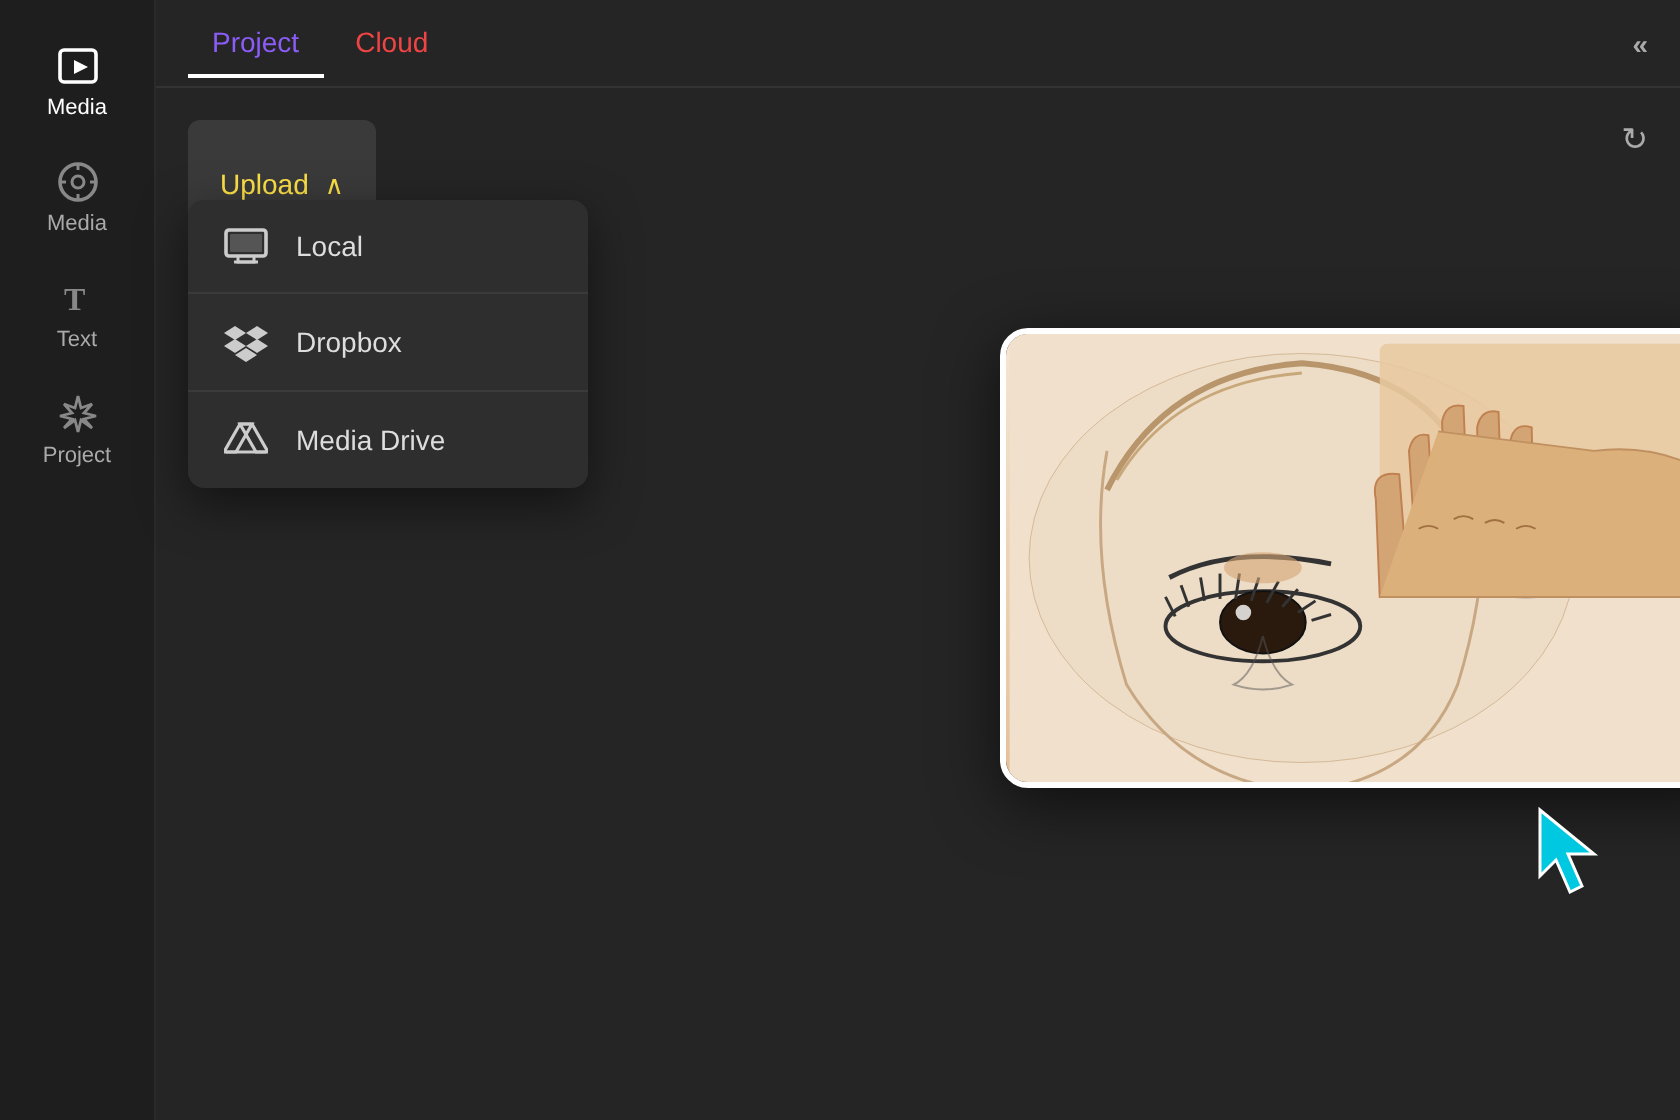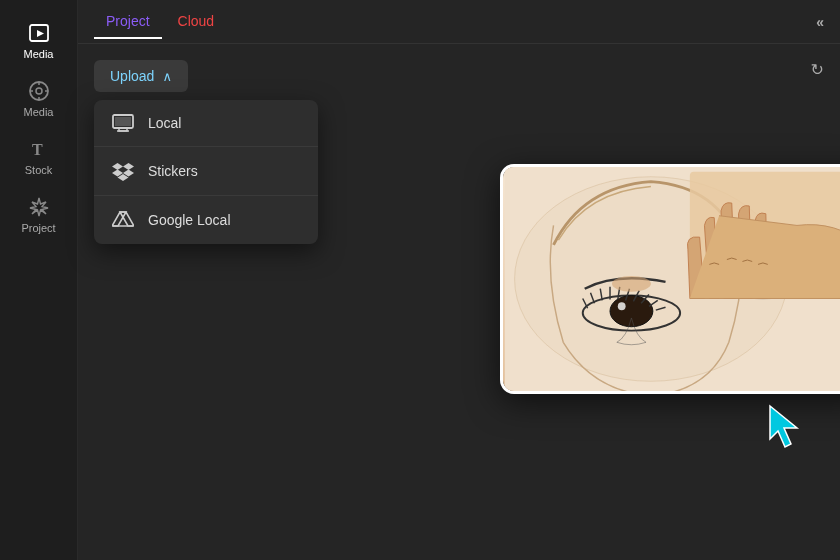--- a/index.html
+++ b/index.html
@@ -98,24 +98,24 @@
       flex: 1;
     }
 
     
     .upload-btn {
       display: flex;
       align-items: center;
       gap: 8px;
       background: #3a3a3a;
       border: none;
-      color: #7dd3fc;
+      color: #fde047;
       font-size: 14px;
       font-weight: 500;
-      padding: 8px 16px;
+      padding: 24px 16px;
       border-radius: 6px;
       cursor: pointer;
       position: relative;
       z-index: 10;
     }
 
     
     .refresh-btn {
       position: absolute;
       top: 16px;
@@ -125,21 +125,21 @@
       font-size: 16px;
     }
 
     
     .dropdown-menu {
       position: absolute;
       top: 56px;
       left: 16px;
       background: #2e2e2e;
       border-radius: 8px;
-      width: 224px;
+      width: 200px;
       z-index: 100;
       overflow: hidden;
       box-shadow: 0 8px 24px rgba(0,0,0,0.5);
     }
     .dropdown-item {
       display: flex;
       align-items: center;
       gap: 14px;
       padding: 14px 18px;
       cursor: pointer;
@@ -208,21 +208,21 @@
     </span>
     <span class="sidebar-label">Media</span>
   </div>
 
   <div class="sidebar-item">
     <span class="sidebar-icon">
       <svg width="22" height="22" viewBox="0 0 22 22" fill="none">
         <text x="4" y="17" font-size="16" fill="#888" font-family="serif" font-weight="bold">T</text>
       </svg>
     </span>
-    <span class="sidebar-label">Stock</span>
+    <span class="sidebar-label">Text</span>
   </div>
 
 
   <div class="sidebar-item">
     <span class="sidebar-icon">
       <svg width="22" height="22" viewBox="0 0 22 22" fill="none">
         <path d="M11 2 L12.5 8 L18 6 L14 10.5 L20 12 L14 13.5 L18 18 L12.5 14 L11 20 L9.5 14 L4 18 L8 13.5 L2 12 L8 10.5 L4 6 L9.5 8 Z" stroke="#888" stroke-width="1.4" fill="none"></path>
       </svg>
     </span>
     <span class="sidebar-label">Project</span>
@@ -268,35 +268,35 @@
       <div class="dropdown-item">
         <span class="dropdown-icon">
           <svg width="22" height="20" viewBox="0 0 22 20" fill="none">
             <path d="M5.5 2 L11 5.5 L5.5 9 L0 5.5 Z" fill="#ccc"></path>
             <path d="M16.5 2 L22 5.5 L16.5 9 L11 5.5 Z" fill="#ccc"></path>
             <path d="M0 12 L5.5 8.5 L11 12 L5.5 15.5 Z" fill="#ccc"></path>
             <path d="M22 12 L16.5 8.5 L11 12 L16.5 15.5 Z" fill="#ccc"></path>
             <path d="M5.5 16.5 L11 13 L16.5 16.5 L11 20 Z" fill="#ccc"></path>
           </svg>
         </span>
-        <span>Stickers</span>
+        <span>Dropbox</span>
       </div>
 
       <div class="dropdown-divider"></div>
 
       <div class="dropdown-item">
         <span class="dropdown-icon">
           <svg width="22" height="20" viewBox="0 0 22 20" fill="none">
             <path d="M8 2 L14 2 L22 16 L16 16 Z" fill="none" stroke="#ccc" stroke-width="1.6"></path>
             <path d="M0 16 L8 2 L14 2 L6 16 Z" fill="none" stroke="#ccc" stroke-width="1.6"></path>
             <path d="M0 16 L22 16" stroke="#ccc" stroke-width="0"></path>
             <path d="M1 16 L21 16 L17 16 L5 16 Z" fill="none" stroke="#ccc" stroke-width="1.6"></path>
           </svg>
         </span>
-        <span>Google Local</span>
+        <span>Media Drive</span>
       </div>
 
     </div>
 
     <div class="preview-image">
       <div class="preview-image-inner">
 
         <svg width="100%" height="100%" viewBox="0 0 370 230" xmlns="http://www.w3.org/2000/svg" style="position:absolute;inset:0;">
 
           <rect width="370" height="230" fill="#f0e0cc"></rect>

